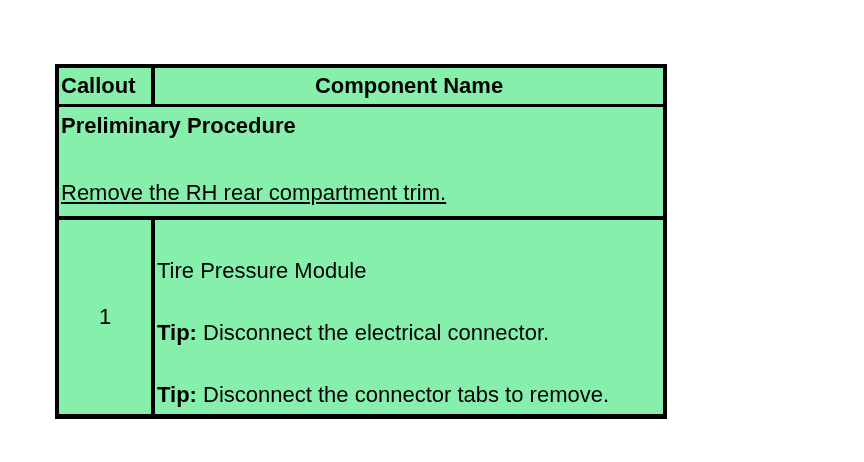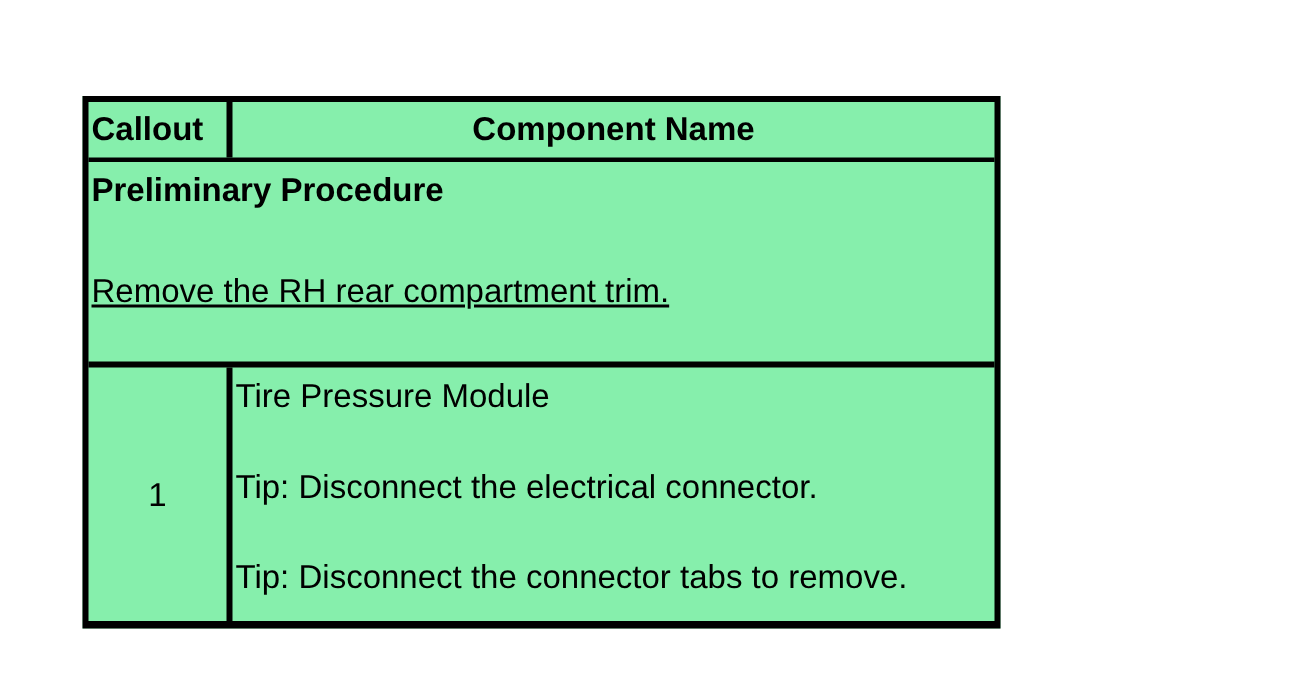--- a/index.html
+++ b/index.html
@@ -40,21 +40,21 @@
     line-height: 36px;
     white-space: nowrap;
   }
   .cell-component-header {
     flex: 1;
     text-align: center;
     line-height: 36px;
   }
   
   .row-prelim {
-    height: 137px;
+    height: 115px;
     border-bottom: 4px solid #000000;
     padding: 4px 2px;
   }
   .row-prelim p { line-height: 30px; }
   .prelim-title { font-weight: bold; }
   .prelim-instruction { margin-top: 37px; text-decoration: underline; }
   
   .row-item {
     flex: 1;
     display: flex;
@@ -63,24 +63,24 @@
     width: 96px;
     border-right: 4px solid #000000;
     display: flex;
     align-items: center;
     justify-content: center;
   }
   .cell-component {
     flex: 1;
     padding: 4px 2px;
   }
-  .cell-component p { line-height: 30px; }
+  .cell-component p { line-height: 30px; margin-top: 32px; }
   .tip-line-1 { margin-top: 31px; }
   .tip-line-2 { margin-top: 30px; }
-  .tip-label { font-weight: normal; text-align: center; }
+  .tip-label { font-weight: bold; text-align: center; }
 </style>
 </head>
 <body>
 
 <div class="stage">
   <div class="doc-table">
 
     <div class="row-header">
       <div class="cell-callout-header">Callout</div>
       <div class="cell-component-header">Component Name</div>

